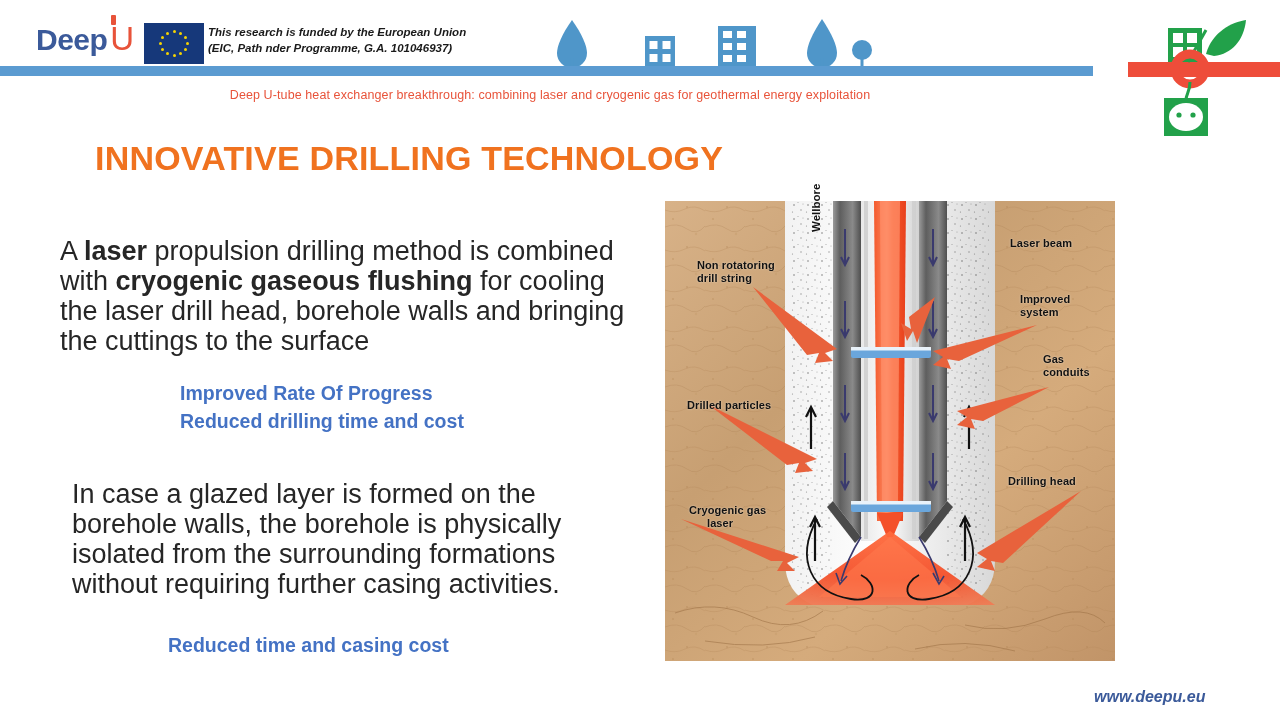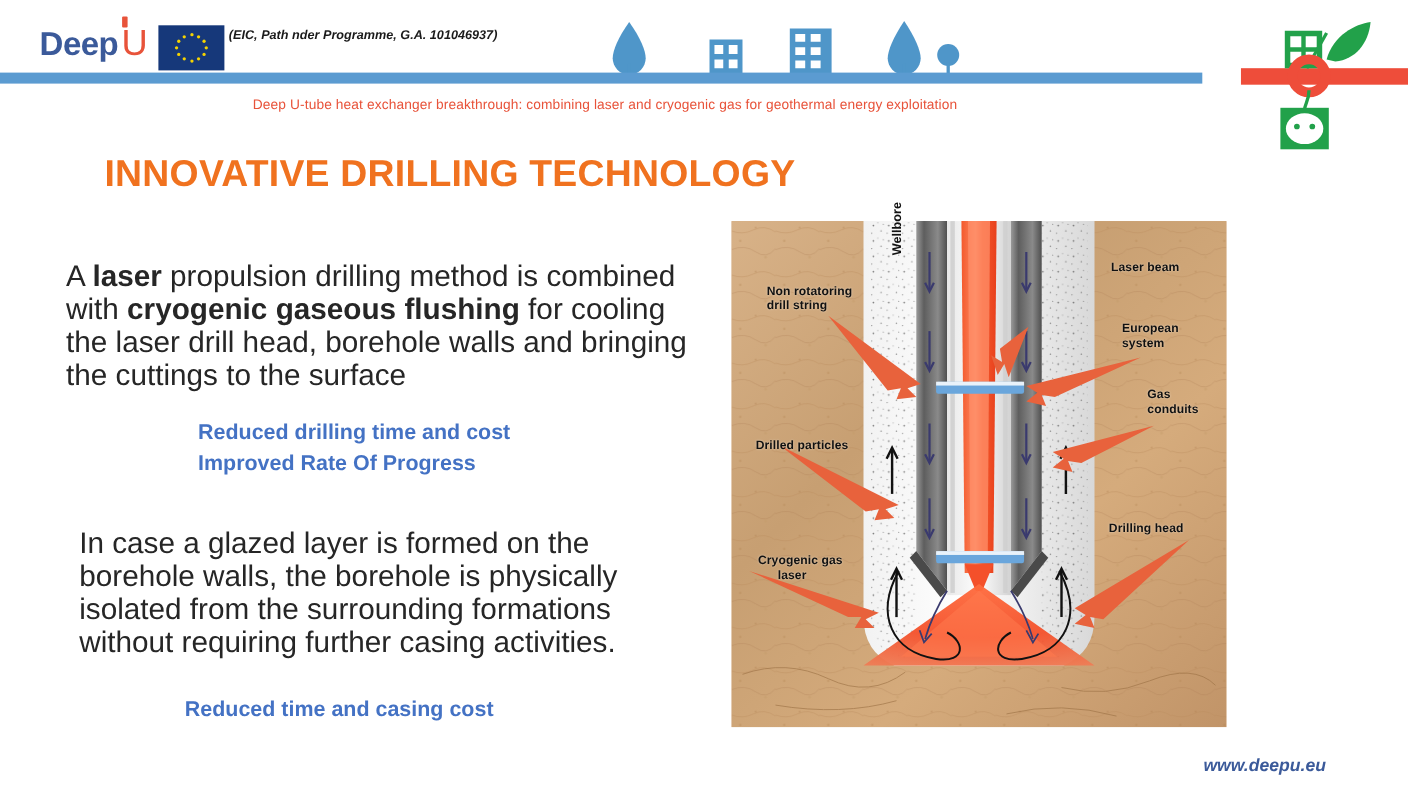--- a/index.html
+++ b/index.html
@@ -205,20 +205,21 @@
     <span class="star" style="left:34px;top:28.4px"></span>
     <span class="star" style="left:27.5px;top:30px"></span>
     <span class="star" style="left:21px;top:28.4px"></span>
     <span class="star" style="left:16px;top:24px"></span>
     <span class="star" style="left:14.2px;top:18px"></span>
     <span class="star" style="left:16px;top:12px"></span>
     <span class="star" style="left:21px;top:7.6px"></span>
   </div>
 
   <div id="eu-funding-text">
+    <div>This research is funded by the European Union</div>
     <div>(EIC, Path  nder Programme, G.A. 101046937)</div>
   </div>
 
   <svg id="skyline" viewBox="0 0 1100 84" xmlns="http://www.w3.org/2000/svg">
 
     <g fill="#4f96c9">
       <path d="M572 20 C562 34 557 46 557 53 a15 15 0 0 0 30 0 c0 -7 -5 -19 -15 -33 z"></path>
       <rect x="570.5" y="58" width="3" height="10"></rect>
     </g>
 
@@ -265,22 +266,22 @@
 
 <div id="page-title">INNOVATIVE DRILLING TECHNOLOGY</div>
 
 <div id="content-left">
   <p class="body-para" style="margin:0">
     <span>A </span><b>laser</b><span> propulsion drilling method is combined with </span><b>cryogenic gaseous flushing</b><span> for cooling the laser drill head, borehole walls and bringing the cuttings to the surface</span>
   </p>
 </div>
 
 <div id="highlight-1" class="highlight-block">
+  <div>Improved Rate Of Progress</div>
   <div>Reduced drilling time and cost</div>
-  <div>Improved Rate Of Progress</div>
 </div>
 
 <div id="para-2">
   <p class="body-para" style="margin:0">In case a glazed layer is formed on the borehole walls, the borehole is physically isolated from the surrounding formations without requiring further casing activities.</p>
 </div>
 
 <div id="highlight-2" class="highlight-block">Reduced time and casing cost</div>
 
 <div id="diagram">
   <svg width="450" height="460" viewBox="0 0 450 460" xmlns="http://www.w3.org/2000/svg">
@@ -431,21 +432,21 @@
   </svg>
 
   <div class="dlabel" style="left:32px; top:58px; width:120px;">
     <div>Non rotatoring</div>
     <div>drill string</div>
   </div>
 
   <div class="dlabel" style="left:345px; top:36px;">Laser beam</div>
 
   <div class="dlabel r" style="left:355px; top:92px;">
-    <div>European</div>
+    <div>Improved</div>
     <div>system</div>
   </div>
 
   <div class="dlabel r" style="left:378px; top:152px;">
     <div>Gas</div>
     <div>conduits</div>
   </div>
 
   <div class="dlabel" style="left:22px; top:198px;">Drilled particles</div>
 

